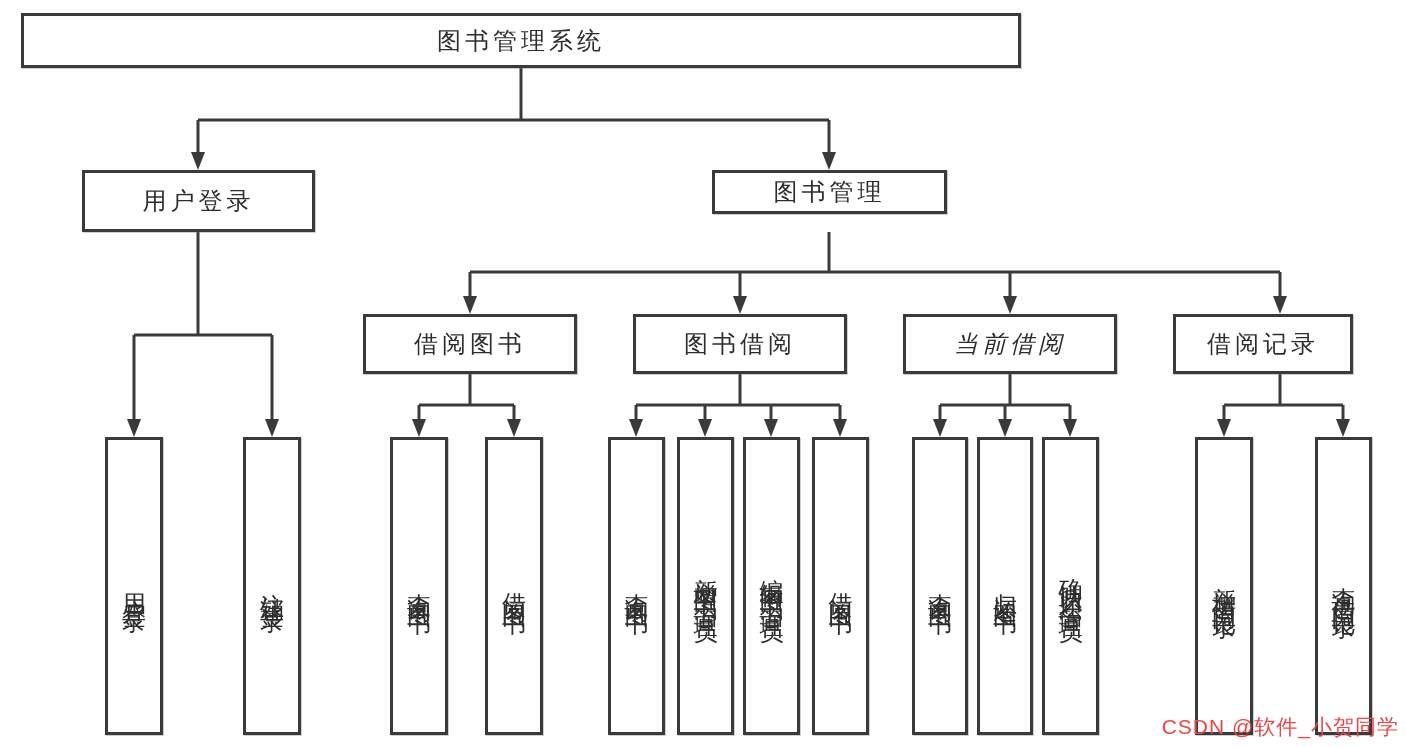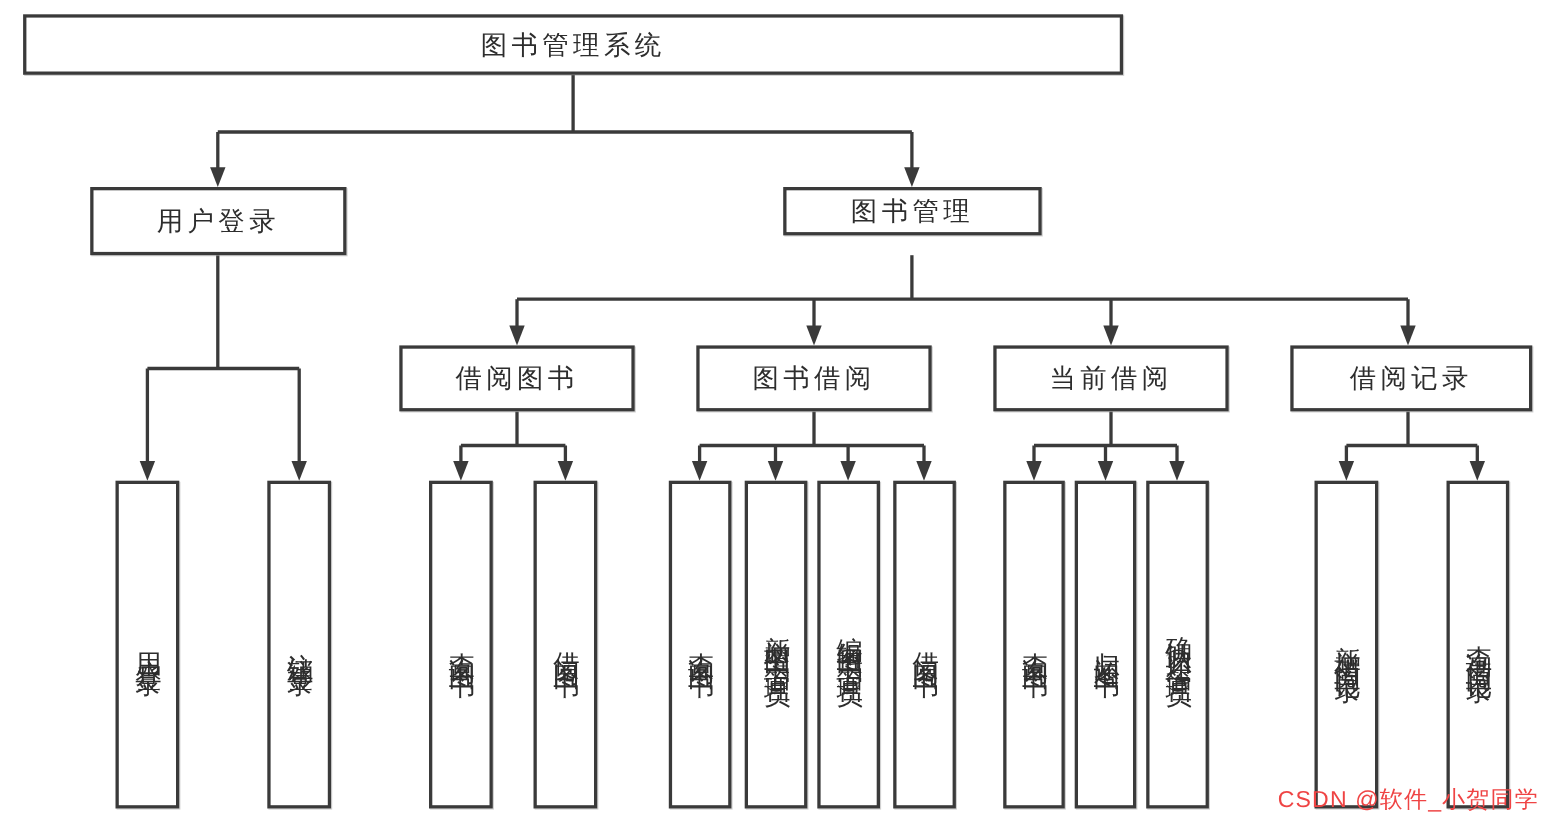--- a/index.html
+++ b/index.html
@@ -30,22 +30,22 @@
     white-space:nowrap;
   }
   
   .n-root{left:21px;top:13px;width:1000px;height:55px;}
   
   .n-login{left:82px;top:170px;width:233px;height:62px;}
   .n-mgmt{left:712px;top:170px;width:235px;height:44px;}
   
   .n-recommend{left:363px;top:314px;width:214px;height:60px;}
   .n-borrow{left:633px;top:314px;width:214px;height:60px;}
-  .n-current{left:903px;top:314px;width:214px;height:60px;}
-  .n-records{left:1173px;top:314px;width:220px;height:60px;}
+  .n-current{left:903px;top:314px;width:214px;height:60px;font-style:italic;}
+  .n-records{left:1173px;top:314px;width:180px;height:60px;}
   
   .vbox{top:437px;height:298px;}
   .l1{left:105px;width:58px;}
   .l2{left:243px;width:58px;}
   .l3{left:390px;width:58px;}
   .l4{left:485px;width:58px;}
   .l5{left:608px;width:57px;}
   .l6{left:677px;width:57px;}
   .l7{left:743px;width:57px;}
   .l8{left:812px;width:57px;}

